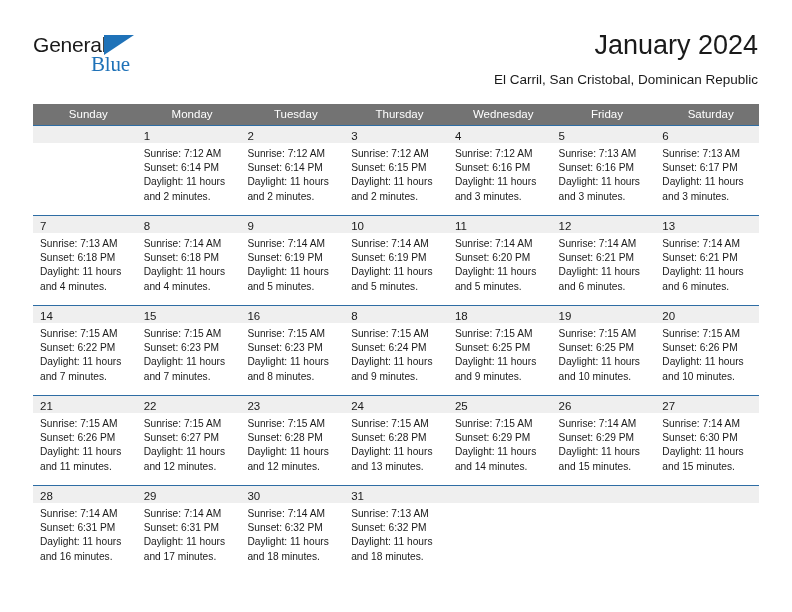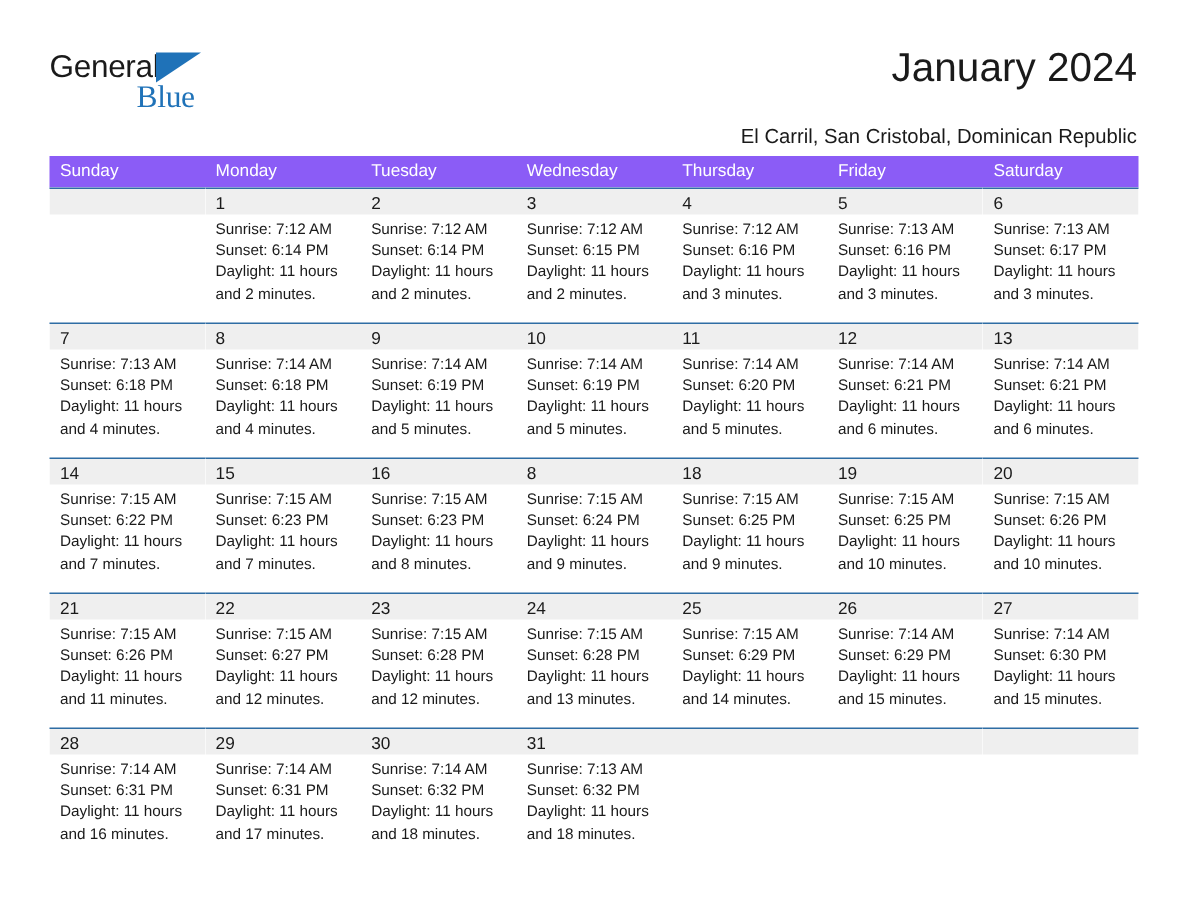--- a/index.html
+++ b/index.html
@@ -74,36 +74,37 @@
   .cal-title {
     font-size: 27px;
     color: #1a1a1a;
     line-height: 34px;
     white-space: nowrap;
   }
   .cal-subtitle {
     font-size: 13.5px;
     color: #1a1a1a;
     line-height: 20px;
-    margin-top: 19px;
+    margin-top: 8px;
     white-space: nowrap;
   }
 
   
   .calendar {
     position: absolute;
     left: 33px;
     top: 104px;
     width: 726px;
   }
   .weekdays {
     display: flex;
     width: 100%;
-    background: #8b5cf6;
+    background: #737373;
     height: 21px;
+    text-align: center;
   }
   .weekday {
     flex: 1 1 0;
     color: #ffffff;
     font-size: 11.5px;
     line-height: 21px;
     padding-left: 7px;
     white-space: nowrap;
     overflow: hidden;
   }
@@ -158,22 +159,22 @@
       <div class="cal-subtitle">El Carril, San Cristobal, Dominican Republic</div>
     </div>
 
   </div>
 
   <div class="calendar">
     <div class="weekdays" id="weekday-header">
         <div class="weekday">Sunday</div>
         <div class="weekday">Monday</div>
         <div class="weekday">Tuesday</div>
+        <div class="weekday">Thursday</div>
         <div class="weekday">Wednesday</div>
-        <div class="weekday">Thursday</div>
         <div class="weekday">Friday</div>
         <div class="weekday">Saturday</div>
       </div>
     <div id="weeks-container">
         <div class="week">
           <div class="daycell empty">
             <div class="daynum-band"><span class="daynum"></span></div>
             <div class="daybody"></div>
           </div>
           <div class="daycell">

